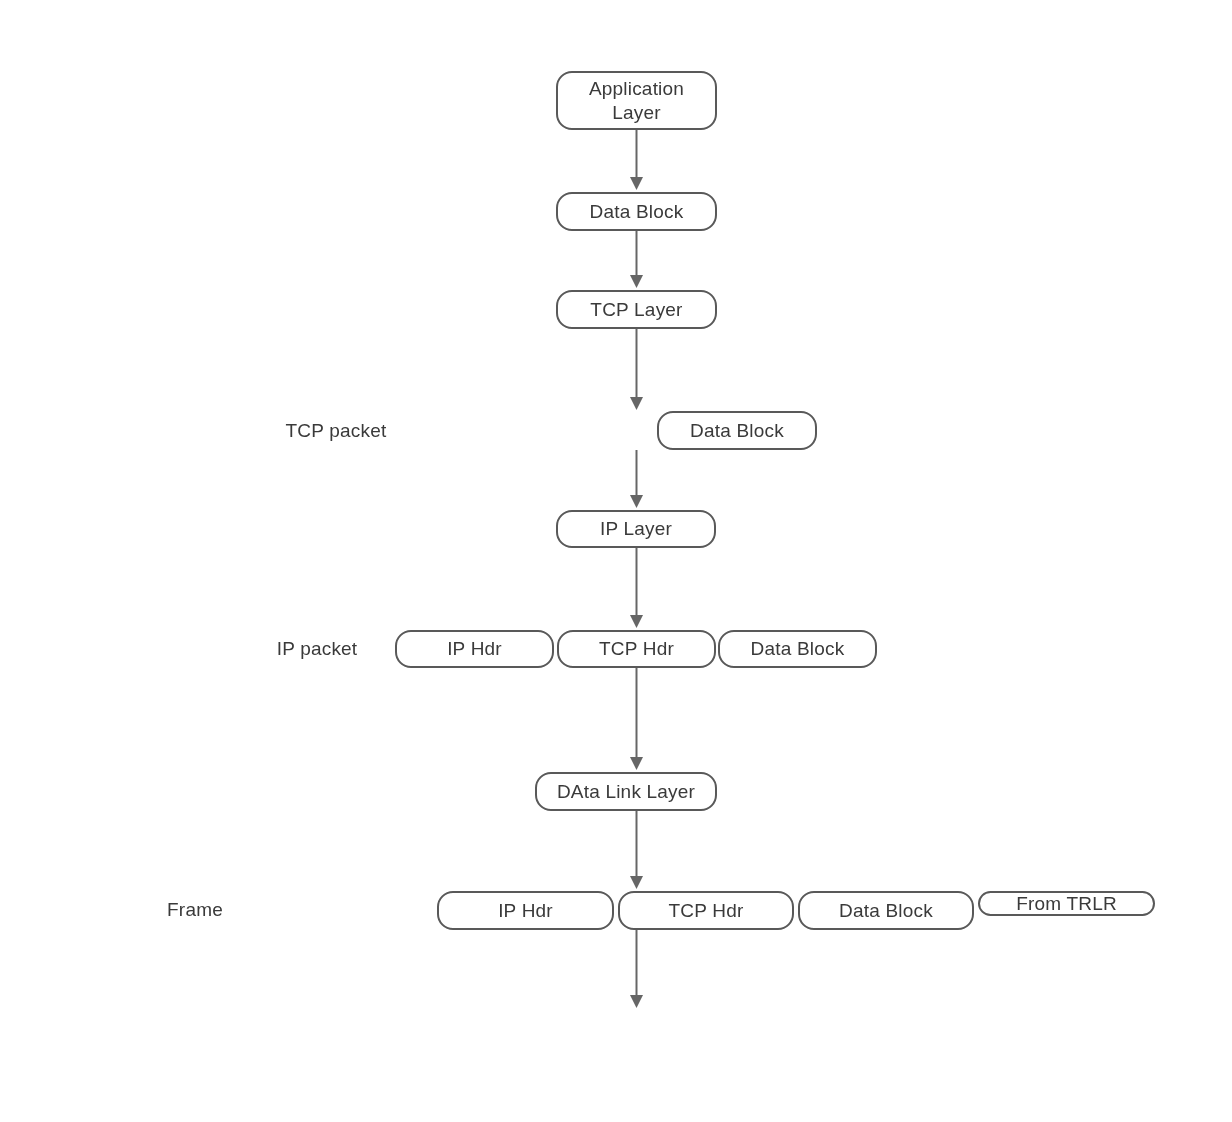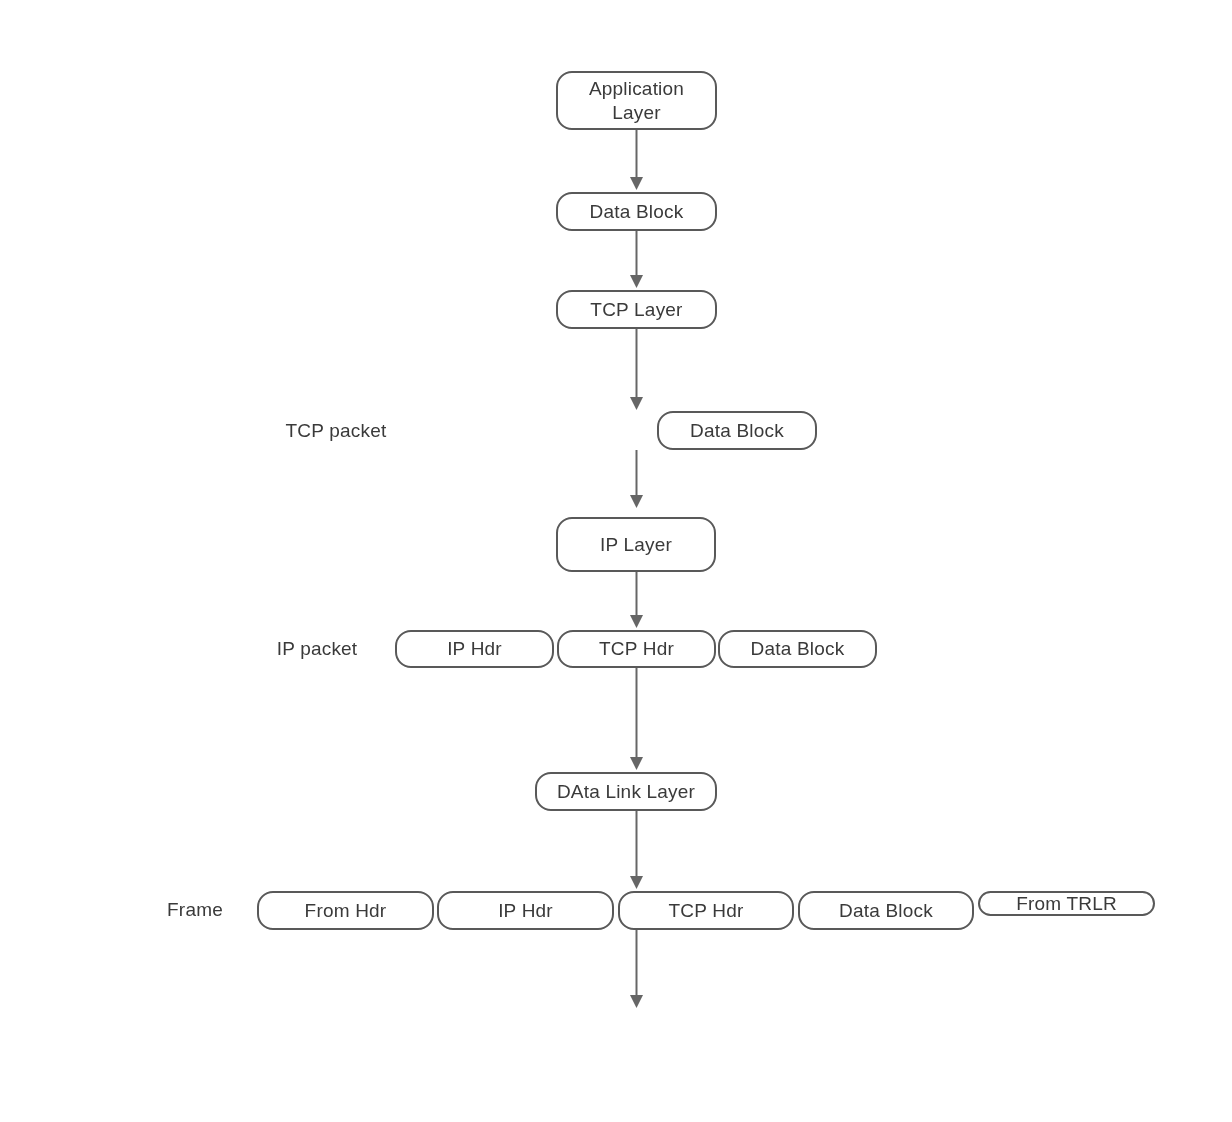--- a/index.html
+++ b/index.html
@@ -96,30 +96,29 @@
 
   <div class="node" style="left:556px; top:71px; width:161px; height:59px;">Application Layer</div>
 
   <div class="node" style="left:556px; top:192px; width:161px; height:39px;">Data Block</div>
 
   <div class="node" style="left:556px; top:290px; width:161px; height:39px;">TCP Layer</div>
 
   <div class="row-label" style="left:336px; top:431px;">TCP packet</div>
   <div class="node" style="left:657px; top:411px; width:160px; height:39px;">Data Block</div>
 
-  <div class="node" style="left:556px; top:510px; width:160px; height:55px;margin-top:7px;">IP Layer</div>
+  <div class="node" style="left:556px; top:510px; width:160px; height:38px;">IP Layer</div>
 
   <div class="row-label" style="left:275px; top:649px;margin-left:42px;">IP packet</div>
   <div class="node" style="left:395px; top:630px; width:159px; height:38px;">IP Hdr</div>
   <div class="node" style="left:557px; top:630px; width:159px; height:38px;">TCP Hdr</div>
   <div class="node" style="left:718px; top:630px; width:159px; height:38px;">Data Block</div>
 
   <div class="node" style="left:535px; top:772px; width:182px; height:39px;">DAta Link Layer</div>
 
   <div class="row-label" style="left:195px; top:910px;">Frame</div>
-  <div class="node" style="left:257px; top:891px; width:177px; height:39px;">From Hdr</div>
   <div class="node" style="left:437px; top:891px; width:177px; height:39px;">IP Hdr</div>
   <div class="node" style="left:618px; top:891px; width:176px; height:39px;">TCP Hdr</div>
   <div class="node" style="left:798px; top:891px; width:176px; height:39px;">Data Block</div>
   <div class="node" style="left:978px; top:891px; width:177px; height:25px;">From TRLR</div>
 
 
 </div>
 
 </body></html>

